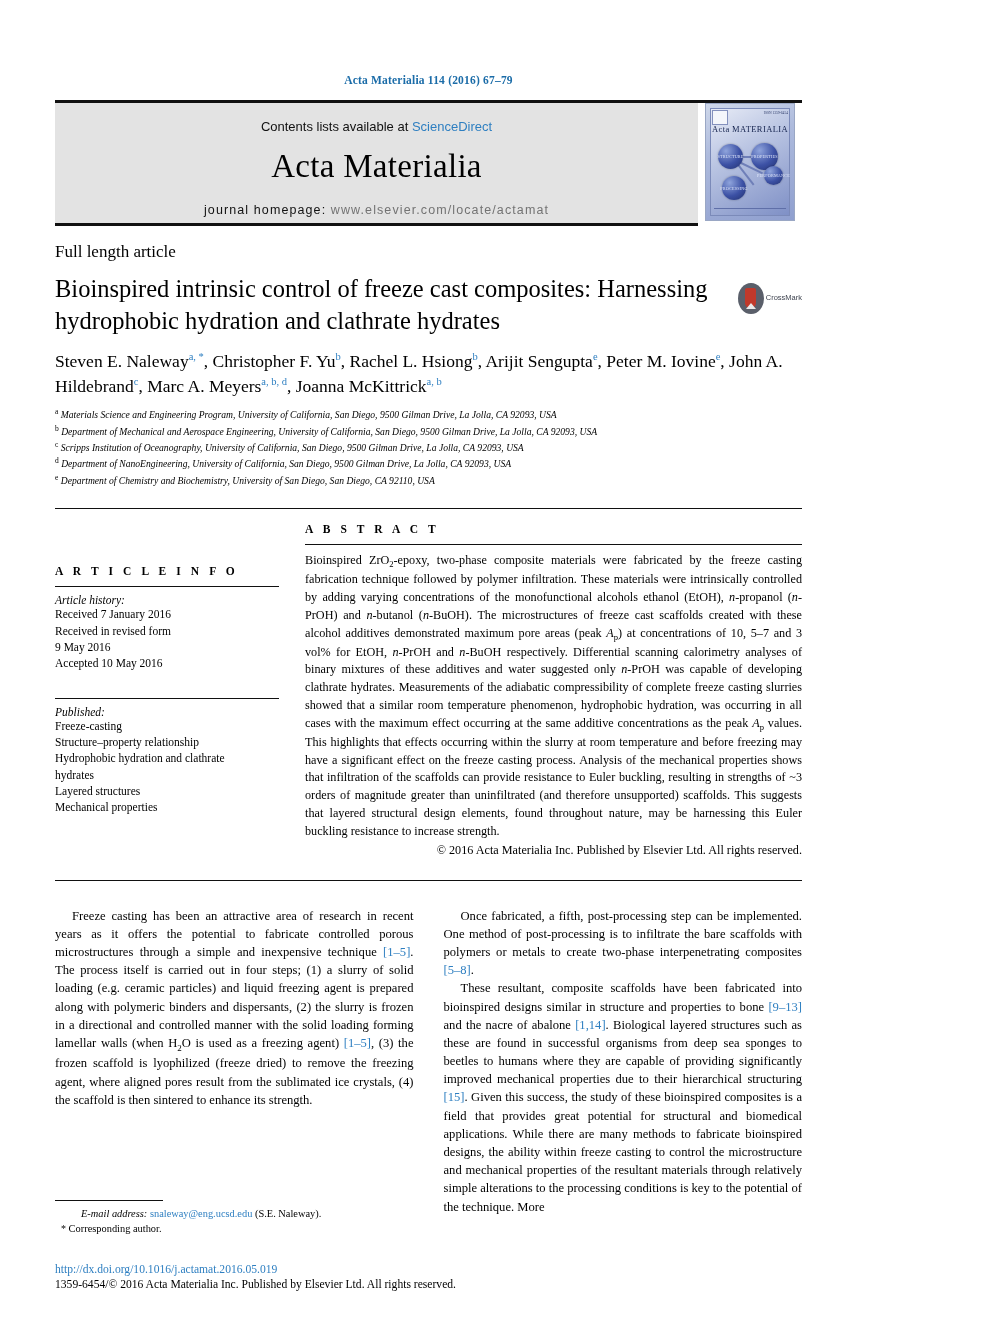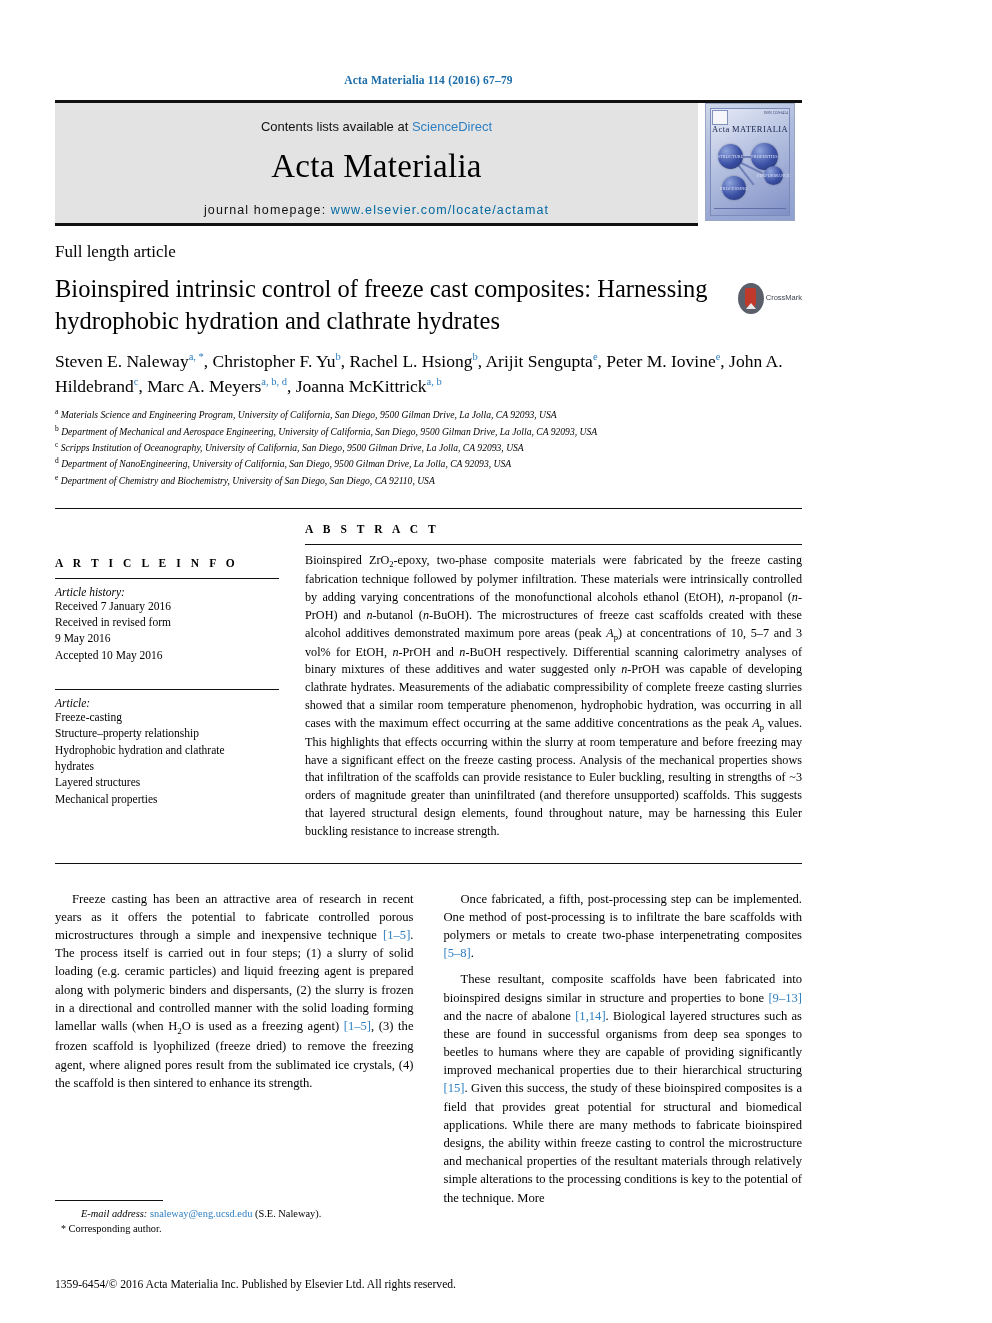--- a/index.html
+++ b/index.html
@@ -83,21 +83,21 @@
     letter-spacing: .3px;
     font-family: "Liberation Serif", serif;
   }
   .homepage-line {
     margin-top: 18px;
     font-size: 12.5px;
     letter-spacing: 1.1px;
     font-family: "Liberation Sans", sans-serif;
   }
   .homepage-line .lbl { color:#111; }
-  .homepage-line .url { color:#0369a1;margin-top:37px; }
+  .homepage-line .url { color:#737373;margin-top:37px; }
   .mast-right {
     width: 104px;
     flex: 0 0 104px;
     border-top: 3px solid #111;
     display: flex;
     align-items: flex-start;
     justify-content: center;
   }
   .cover {
     width: 88px;
@@ -222,21 +222,21 @@
     font-size: 12.6px;
     margin-bottom: 17px;
   }
   .para {
     font-size: 12.6px;
     line-height: 1.445;
     text-align: justify;
     text-indent: 17px;
     margin: 0;
   }
-  .para + .para { margin-top: 8px; }
+  .para + .para { margin-top: 0; }
   .ref { color: #2E7FC1; }
   .para sub { font-size: 9px; }
 
   
   .footnote {
     position: absolute;
     left: 55px;
     width: 430px;
     bottom: 86px;
   }
@@ -338,34 +338,35 @@
       <div class="hd">A R T I C L E   I N F O</div>
       <div class="rule"></div>
       <div class="info-label">Article history:</div>
       <div class="info-line">Received 7 January 2016</div>
       <div class="info-line">Received in revised form</div>
       <div class="info-line">9 May 2016</div>
       <div class="info-line">Accepted 10 May 2016</div>
 
       <div class="kw-block">
         <div class="rule"></div>
-        <div class="info-label">Article:</div>
+        <div class="info-label">Published:</div>
         <div class="info-line">Freeze-casting</div>
         <div class="info-line">Structure–property relationship</div>
         <div class="info-line">Hydrophobic hydration and clathrate</div>
         <div class="info-line">hydrates</div>
         <div class="info-line">Layered structures</div>
         <div class="info-line">Mechanical properties</div>
       </div>
     </div>
 
     <div class="col-abs">
       <div class="hd">A B S T R A C T</div>
       <div class="rule"></div>
       <div class="abs-text" id="abstract-text">Bioinspired ZrO<sub>2</sub>-epoxy, two-phase composite materials were fabricated by the freeze casting fabrication technique followed by polymer infiltration. These materials were intrinsically controlled by adding varying concentrations of the monofunctional alcohols ethanol (EtOH), <i>n</i>-propanol (<i>n</i>-PrOH) and <i>n</i>-butanol (<i>n</i>-BuOH). The microstructures of freeze cast scaffolds created with these alcohol additives demonstrated maximum pore areas (peak <i>A</i><sub>p</sub>) at concentrations of 10, 5–7 and 3 vol% for EtOH, <i>n</i>-PrOH and <i>n</i>-BuOH respectively. Differential scanning calorimetry analyses of binary mixtures of these additives and water suggested only <i>n</i>-PrOH was capable of developing clathrate hydrates. Measurements of the adiabatic compressibility of complete freeze casting slurries showed that a similar room temperature phenomenon, hydrophobic hydration, was occurring in all cases with the maximum effect occurring at the same additive concentrations as the peak <i>A</i><sub>p</sub> values. This highlights that effects occurring within the slurry at room temperature and before freezing may have a significant effect on the freeze casting process. Analysis of the mechanical properties shows that infiltration of the scaffolds can provide resistance to Euler buckling, resulting in strengths of ~3 orders of magnitude greater than uninfiltrated (and therefore unsupported) scaffolds. This suggests that layered structural design elements, found throughout nature, may be harnessing this Euler buckling resistance to increase strength.</div>
+      <div class="abs-copy">© 2016 Acta Materialia Inc. Published by Elsevier Ltd. All rights reserved.</div>
     </div>
   </div>
 
   <div class="body-rule"></div>
 
   <div class="cols">
     <div class="col">
       <p class="para" id="intro-left">Freeze casting has been an attractive area of research in recent years as it offers the potential to fabricate controlled porous microstructures through a simple and inexpensive technique <span class="ref">[1–5]</span>. The process itself is carried out in four steps; (1) a slurry of solid loading (e.g. ceramic particles) and liquid freezing agent is prepared along with polymeric binders and dispersants, (2) the slurry is frozen in a directional and controlled manner with the solid loading forming lamellar walls (when H<sub>2</sub>O is used as a freezing agent) <span class="ref">[1–5]</span>, (3) the frozen scaffold is lyophilized (freeze dried) to remove the freezing agent, where aligned pores result from the sublimated ice crystals, (4) the scaffold is then sintered to enhance its strength.</p>
     </div>
     <div class="col">
@@ -381,16 +382,17 @@
       <a href="#" class="link">snaleway@eng.ucsd.edu</a>
       <span>(S.E. Naleway).</span>
     </div>
     <div class="fn-line">
       <span class="star">*</span>
       <span>Corresponding author.</span>
     </div>
   </div>
 
   <div class="footer">
+    <div class="doi">http://dx.doi.org/10.1016/j.actamat.2016.05.019</div>
     <div class="issn">1359-6454/© 2016 Acta Materialia Inc. Published by Elsevier Ltd. All rights reserved.</div>
   </div>
 
 </div>
 
 </body></html>

